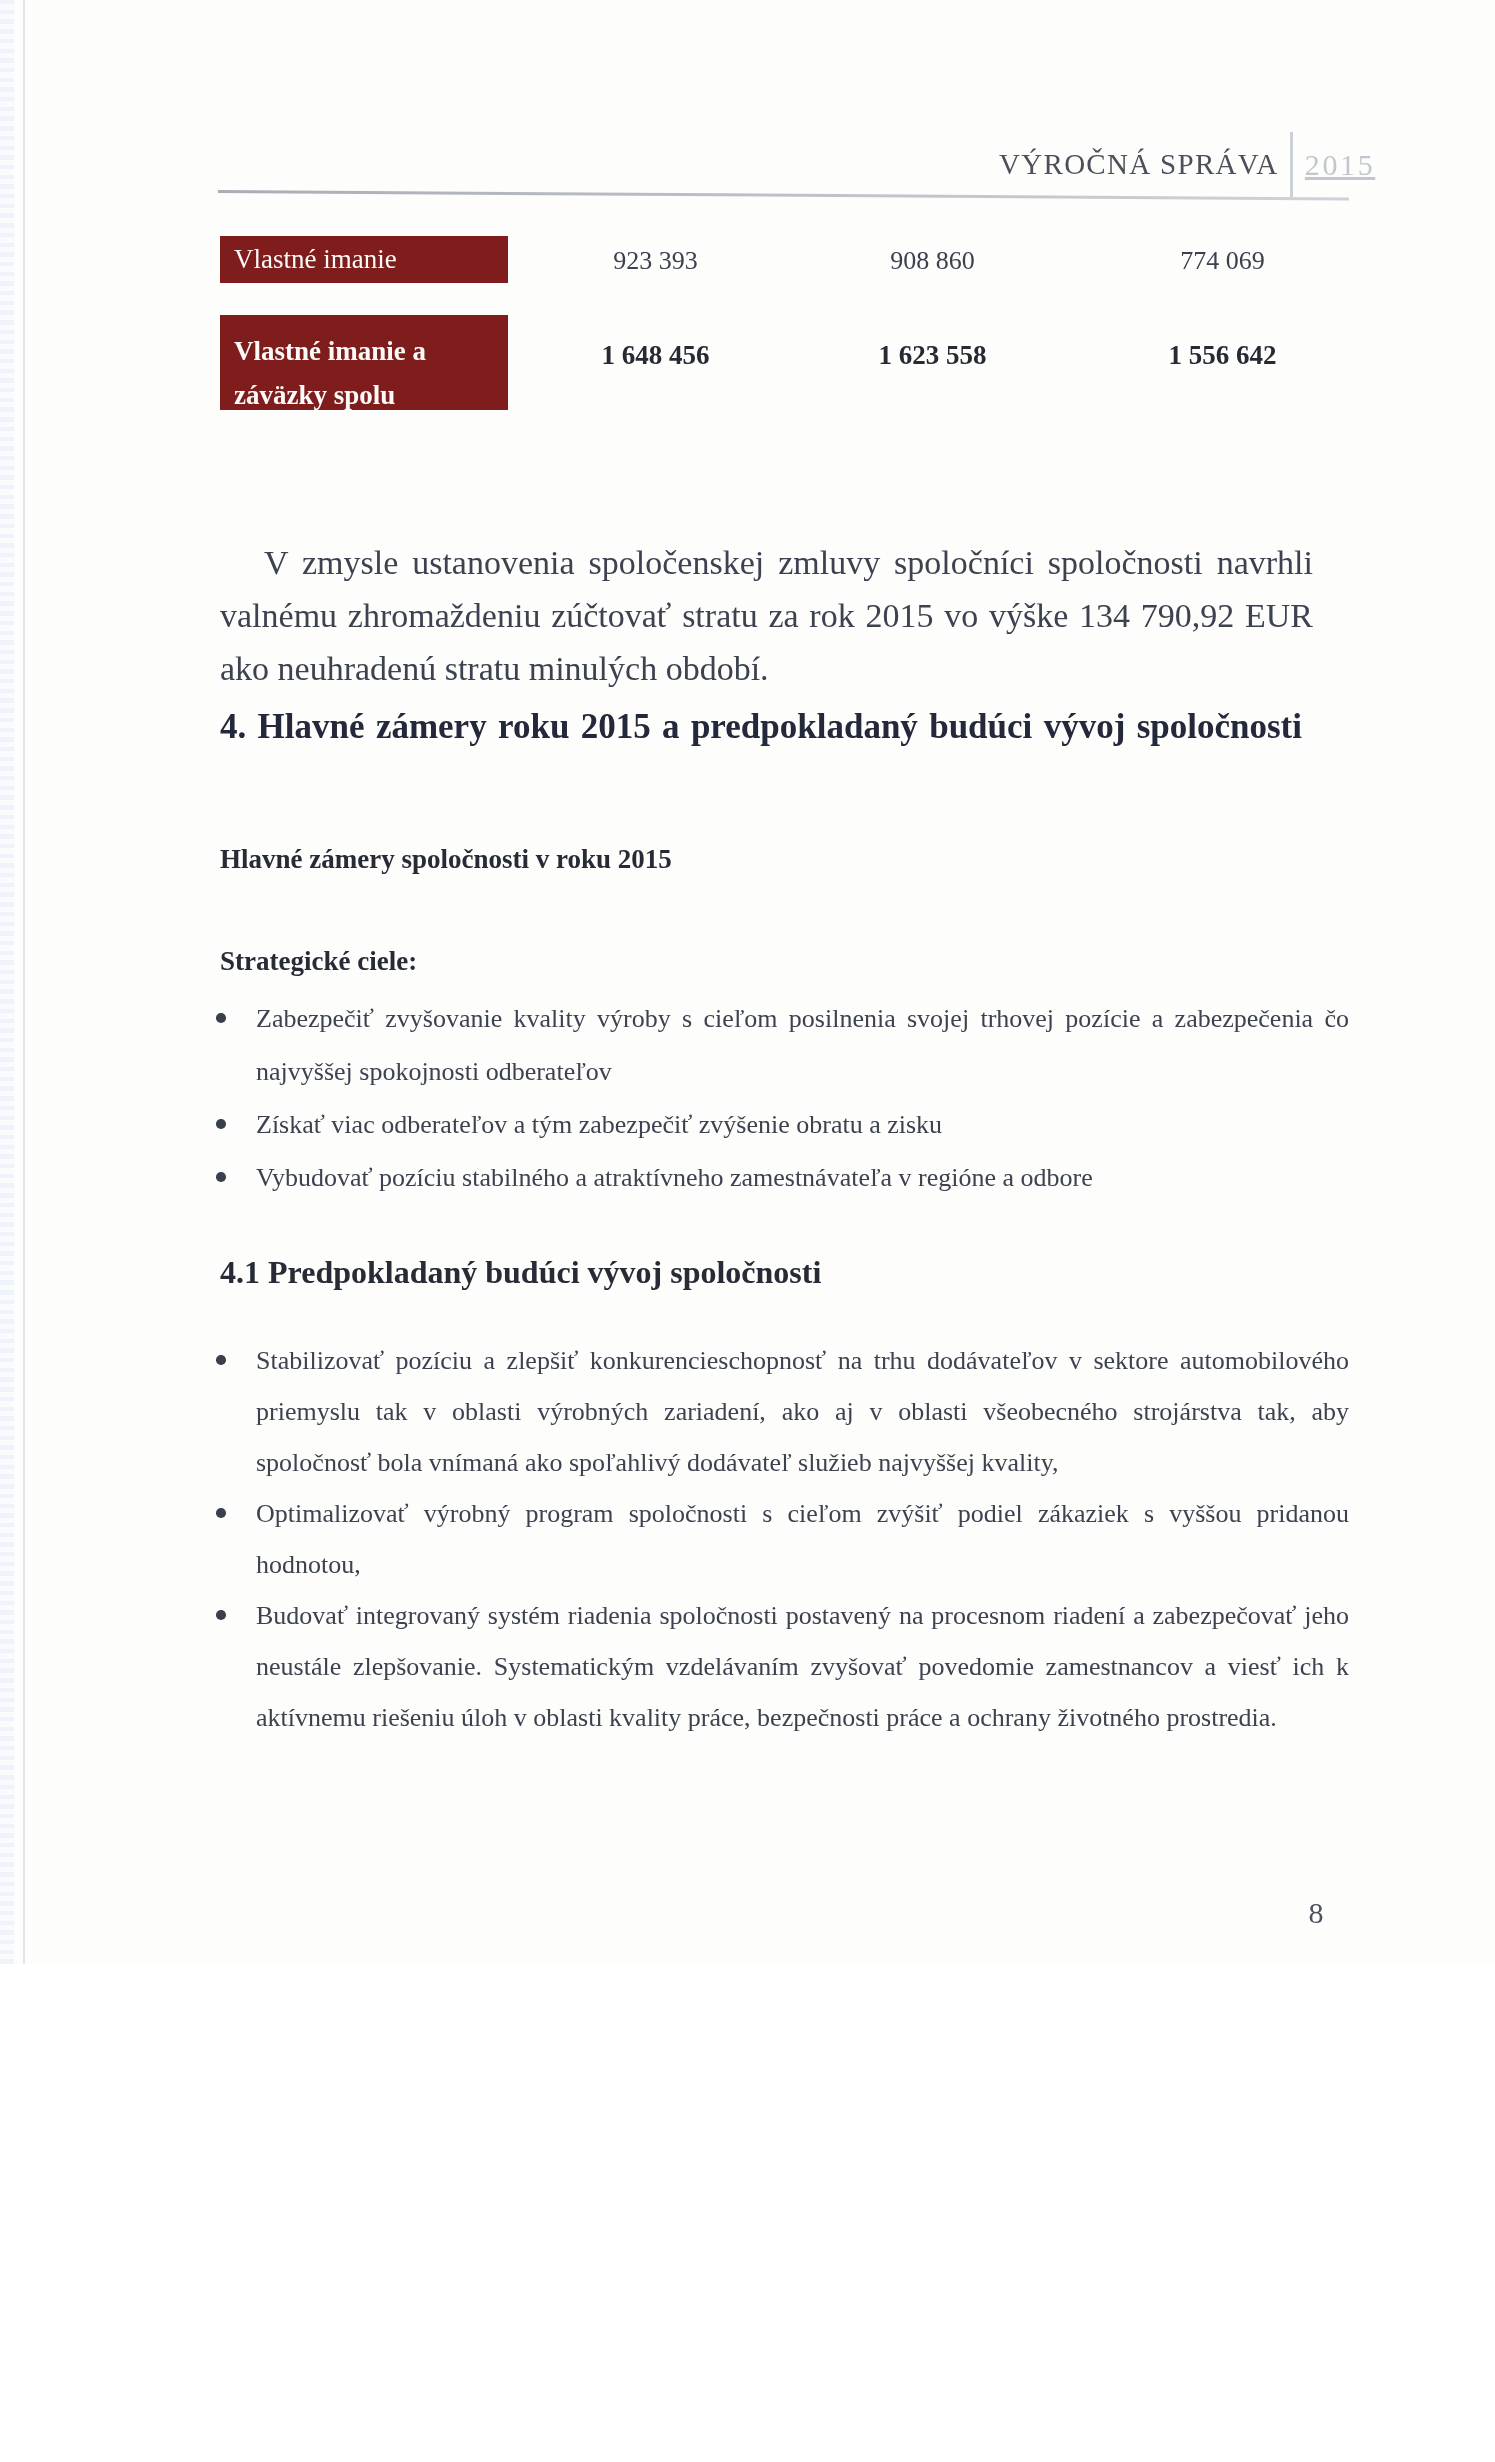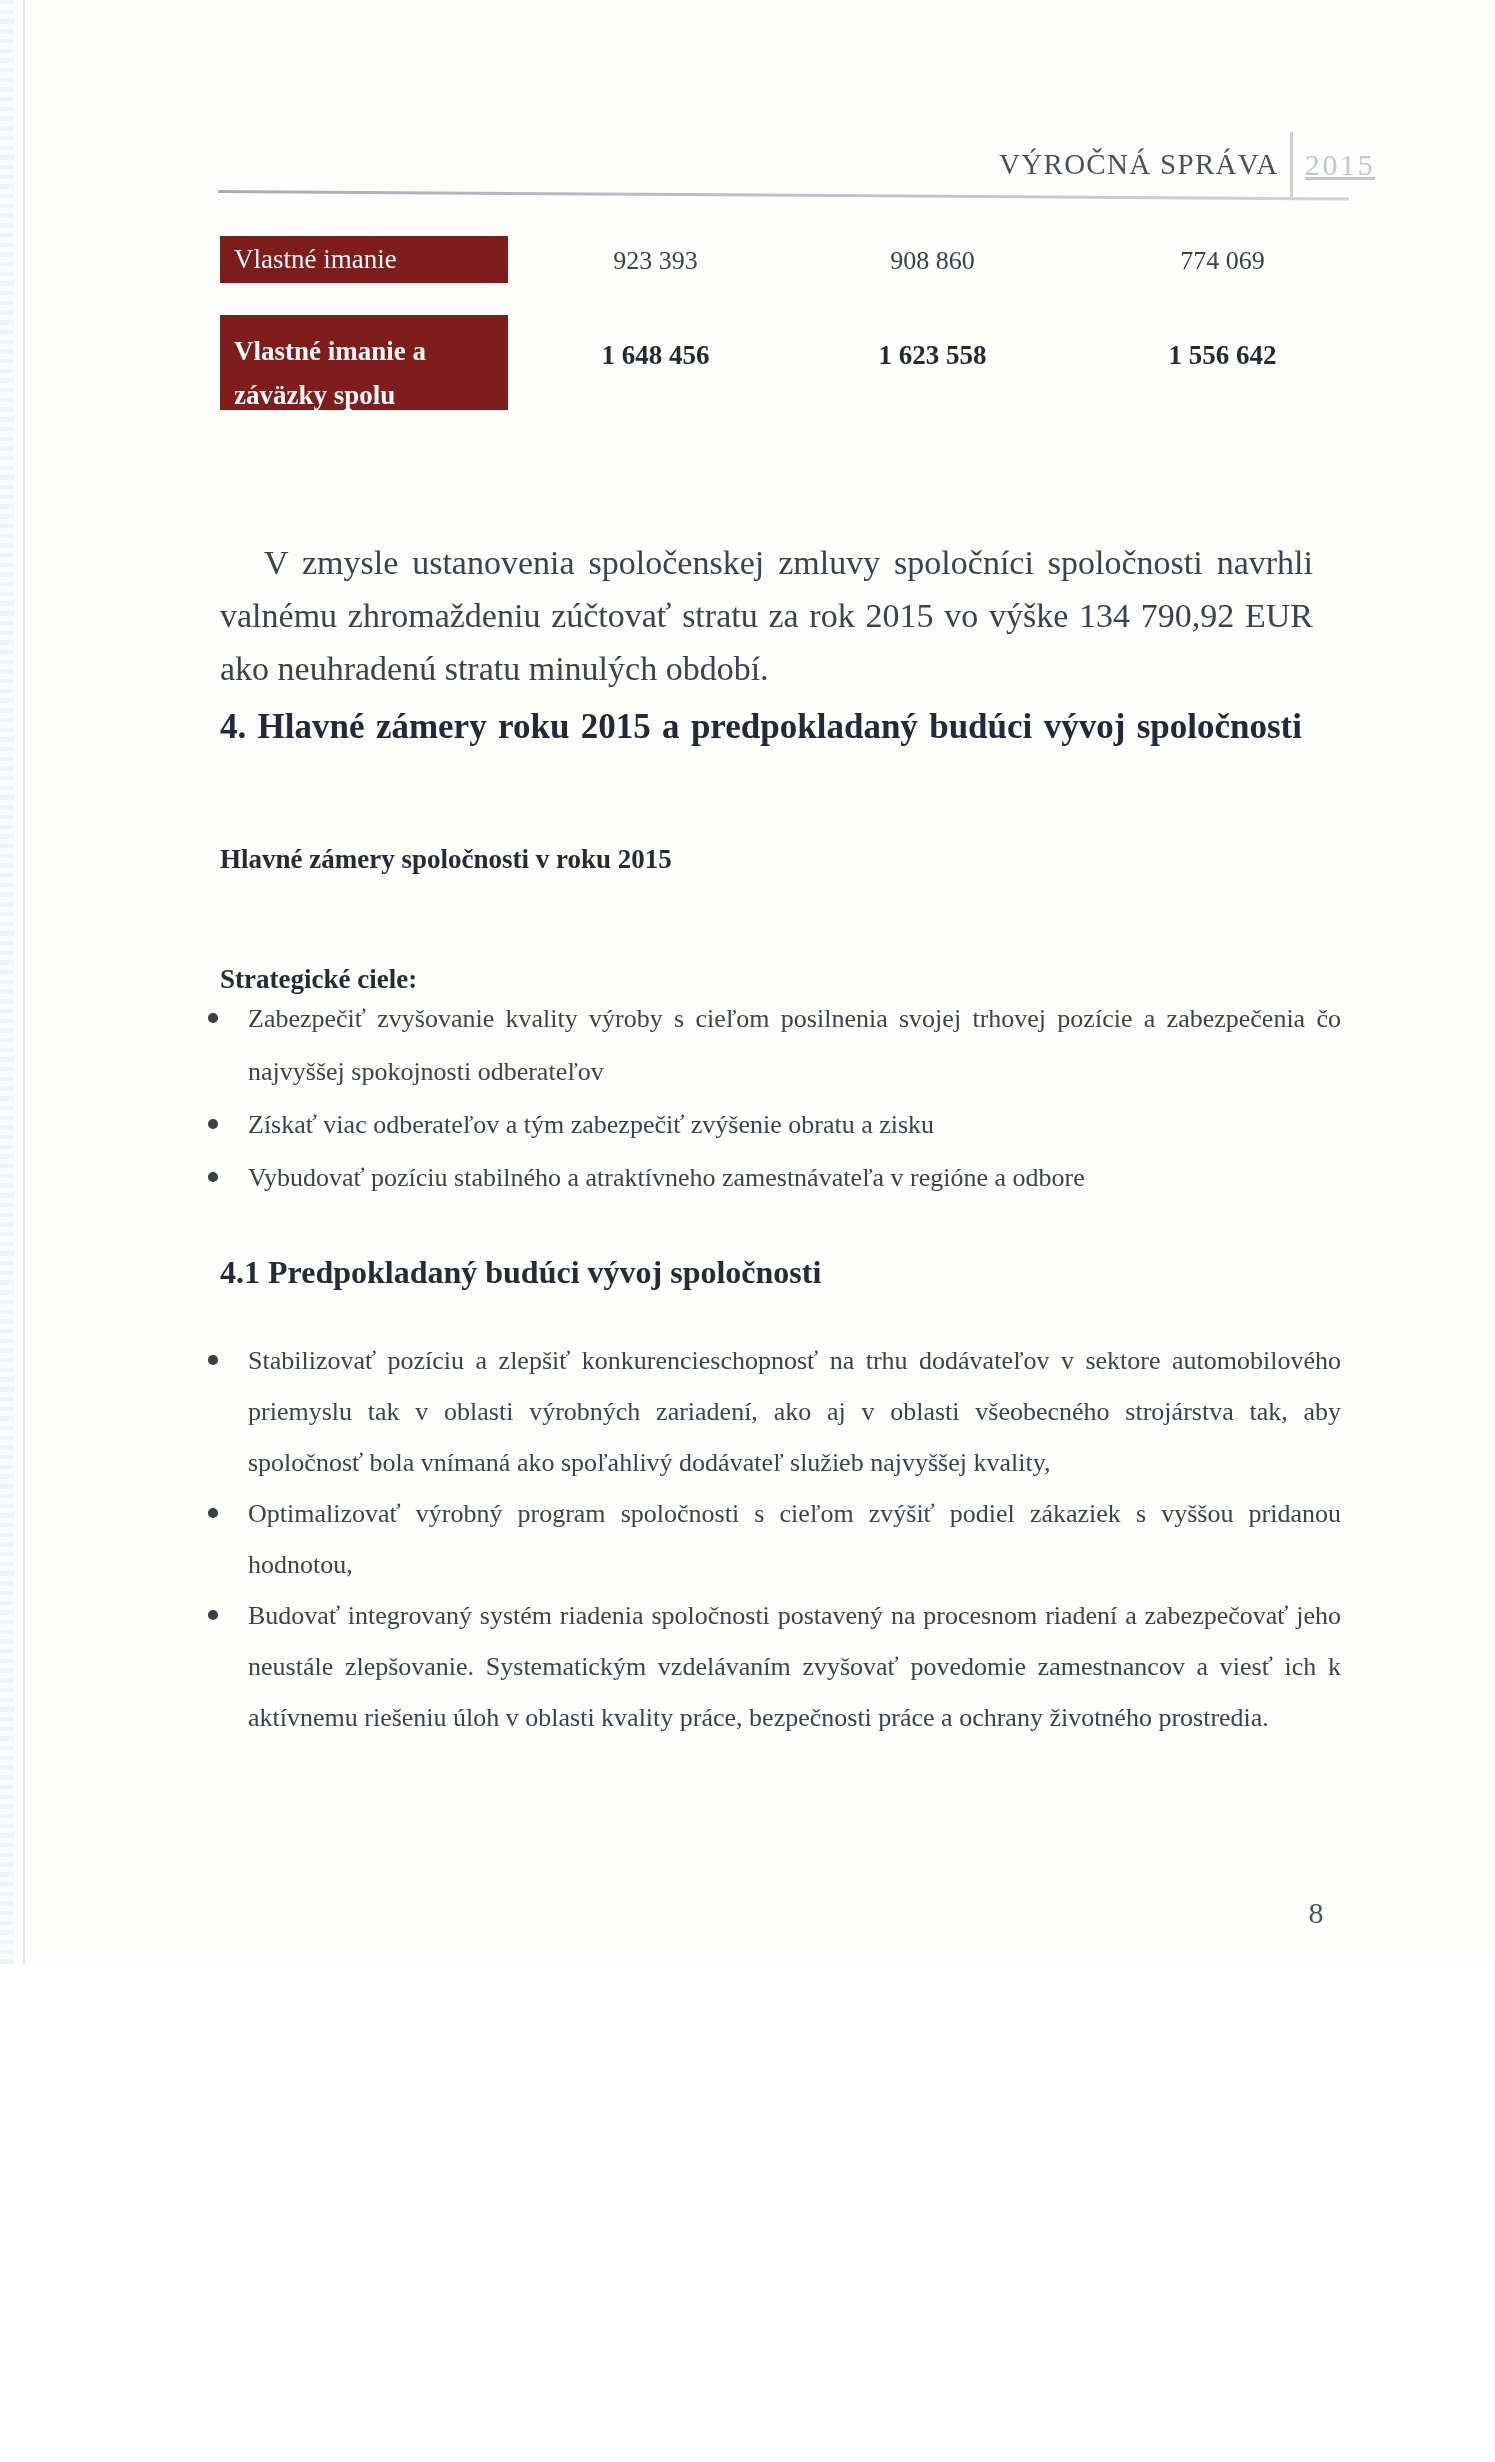--- a/index.html
+++ b/index.html
@@ -65,26 +65,26 @@
   .h32{top:424px;font-size:32px;}
   .para{
     top:536px;width:1093px;font-size:34px;line-height:53px;
     text-align:justify;text-indent:44px;
   }
   .h4main{
     top:702px;width:1119px;font-size:35px;line-height:50px;
     font-weight:700;color:#23283a;white-space:normal;word-spacing:2.6px;
   }
   .h4sub{top:844px;font-size:27px;}
-  .hstrat{top:946px;font-size:27px;margin-top:18px;}
+  .hstrat{top:946px;font-size:27px;}
   .h41{top:1254px;font-size:32px;}
 
   ul.blist{
     margin:0;padding:0 0 0 44px;list-style:none;
-    position:absolute;left:204px;width:1093px;
+    position:absolute;left:212px;width:1093px;
     font-size:26px;text-align:justify;color:#3d4250;
   }
   ul.blist.strat{top:992px;line-height:53px;}
   ul.blist.fut{top:1335px;line-height:51px;}
   ul.blist li{position:relative;box-sizing:border-box;}
   ul.blist li::before{
     content:"";position:absolute;left:-40px;top:21px;
     width:9.7px;height:9.7px;border-radius:50%;background:#3a3f4c;
   }
   ul.blist.fut li::before{top:20px;}

